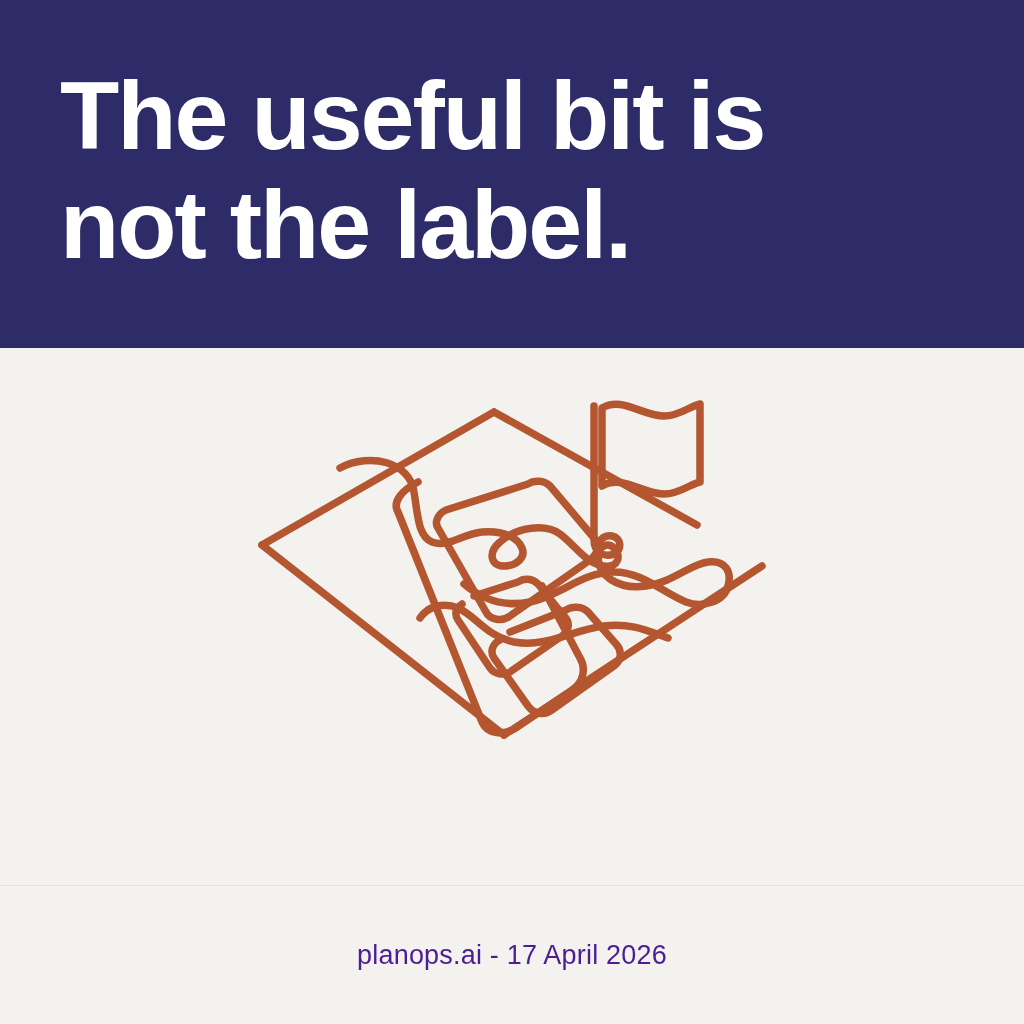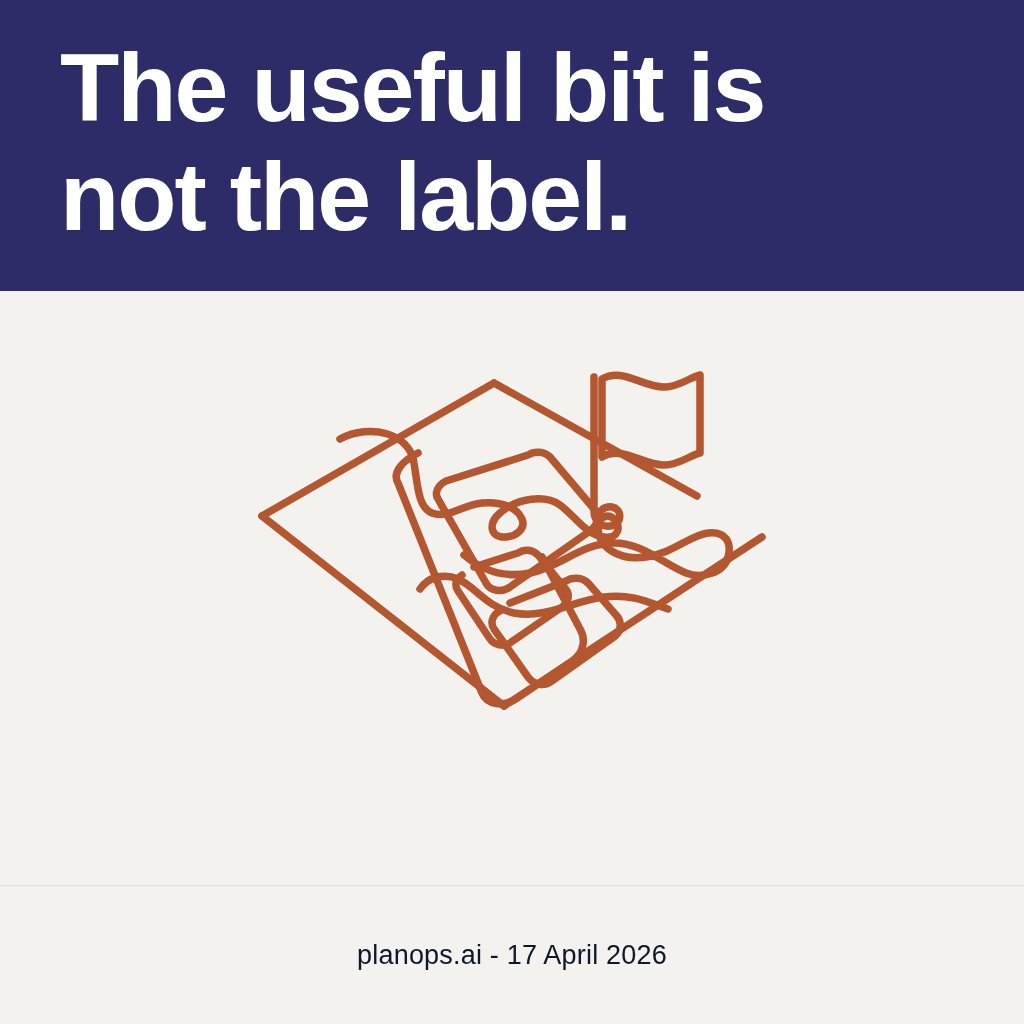--- a/index.html
+++ b/index.html
@@ -22,21 +22,21 @@
     height: 1024px;
     background: #f3f2ef;
     display: flex;
     flex-direction: column;
   }
 
   
   #header-band {
     position: relative;
     width: 100%;
-    height: 291px;
+    height: 348px;
     background: #2e2c68;
     box-sizing: border-box;
     padding: 13px 60px;
     display: flex;
     flex-direction: column;
     justify-content: center;
     flex: 0 0 auto;
   }
   #headline {
     margin: 0;
@@ -80,21 +80,21 @@
   #footer {
     flex: 0 0 auto;
     height: 138px;
     width: 100%;
     display: flex;
     align-items: center;
     justify-content: center;
     box-sizing: border-box;
   }
   #footer-text {
-    color: #0f172a;
+    color: #4c1d95;
     font-family: "Liberation Sans", "DejaVu Sans", sans-serif;
     font-size: 27px;
     font-weight: 400;
     letter-spacing: 0.2px;
     white-space: nowrap;
   }
 </style>
 </head>
 <body>
 

